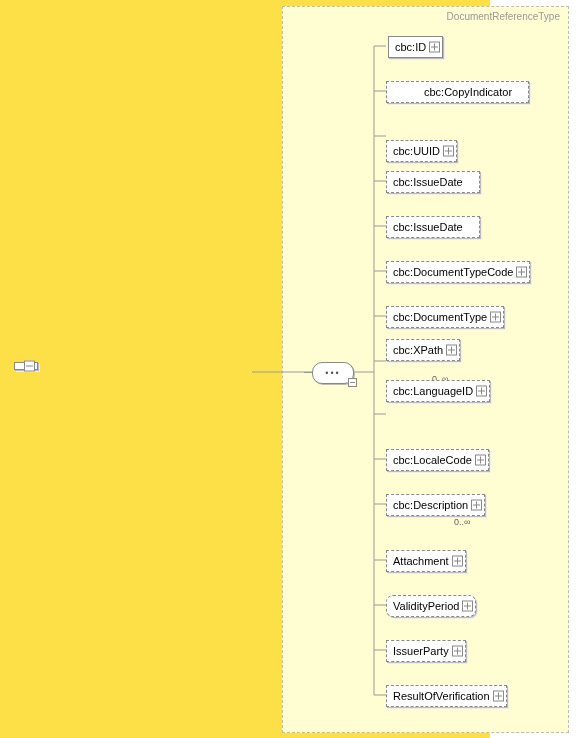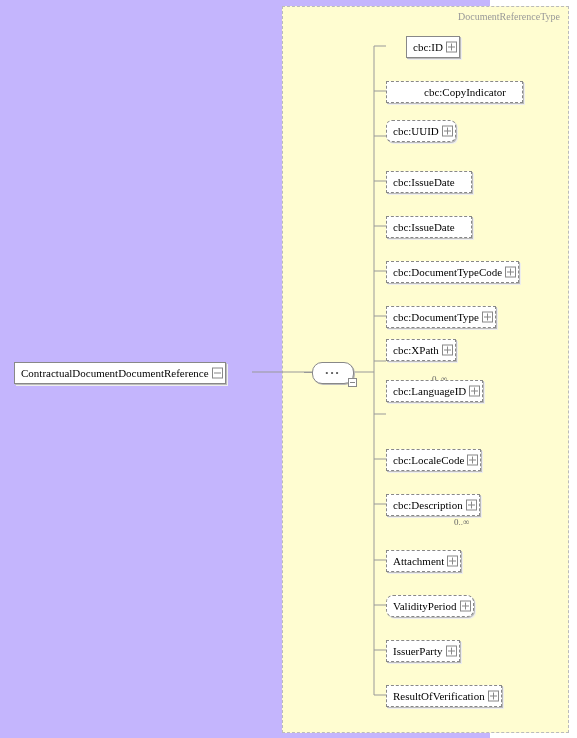--- a/index.html
+++ b/index.html
@@ -7,22 +7,21 @@
     padding: 0;
     background: #fff;
     font-family: Arial, Helvetica, sans-serif;
     font-size: 11px;
     color: #000;
   }
   .canvas {
     position: relative;
     width: 490px;
     height: 738px;
-    background: #c4b5fd;
-    font-family: Liberation Serif, serif;
+    background: #fde047;
   }
   .type-box {
     position: absolute;
     background: #fffdd1;
     border: 1px dashed #bbb;
   }
   .type-box .type-label {
     position: absolute;
     top: 4px;
     right: 8px;
@@ -143,40 +142,39 @@
       <line x1="374" y1="459" x2="386" y2="459"></line>
       <line x1="374" y1="504" x2="386" y2="504"></line>
       <line x1="374" y1="560" x2="386" y2="560"></line>
       <line x1="374" y1="605" x2="386" y2="605"></line>
       <line x1="374" y1="650" x2="386" y2="650"></line>
       <line x1="374" y1="695" x2="386" y2="695"></line>
     </g>
   </svg>
 
   <div class="elem-box solid" style="left:14px; top:362px;">
-    <span>ContractualDocumentDocumentReference</span>
     <span class="expand"></span>
   </div>
 
   <div class="seq-box" style="left:312px; top:362px;">
     <span>•••</span>
   </div>
   <div class="seq-tick" style="left:304px; top:372px;"></div>
   <div class="min-expand" style="left:348px; top:378px;"></div>
 
-  <div class="elem-box solid" style="left:406px; top:36px;">
+  <div class="elem-box solid" style="left:388px; top:36px;">
     <span>cbc:ID</span>
     <span class="expand plus"></span>
   </div>
 
   <div class="elem-box opt" style="left:386px; top:81px;padding-left:37px;">
     <span>cbc:CopyIndicator</span>
   </div>
 
-  <div class="elem-box opt" style="left:386px; top:120px;border-radius:6px;">
+  <div class="elem-box opt" style="left:386px; top:140px;">
     <span>cbc:UUID</span>
     <span class="expand plus"></span>
   </div>
 
   <div class="elem-box opt" style="left:386px; top:171px;">
     <span>cbc:IssueDate</span>
   </div>
 
   <div class="elem-box opt" style="left:386px; top:216px;">
     <span>cbc:IssueDate</span>

